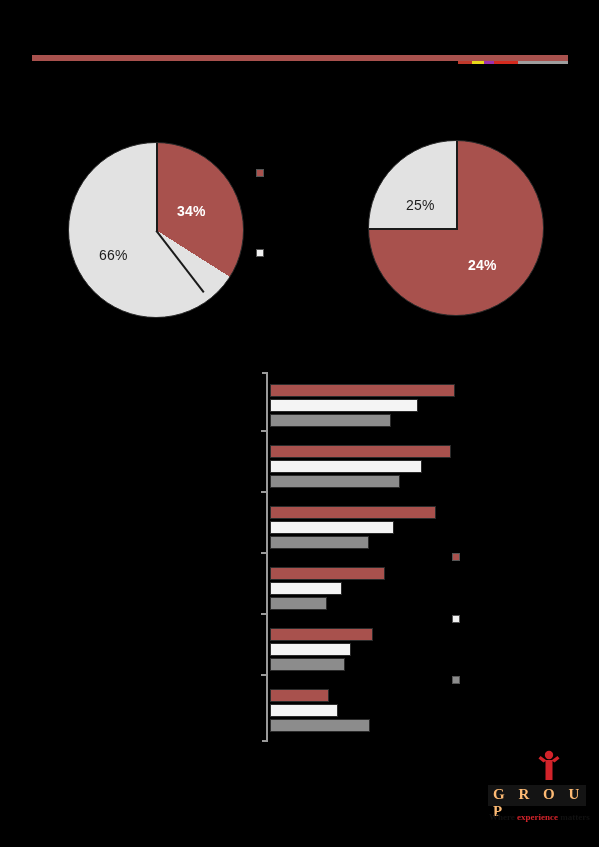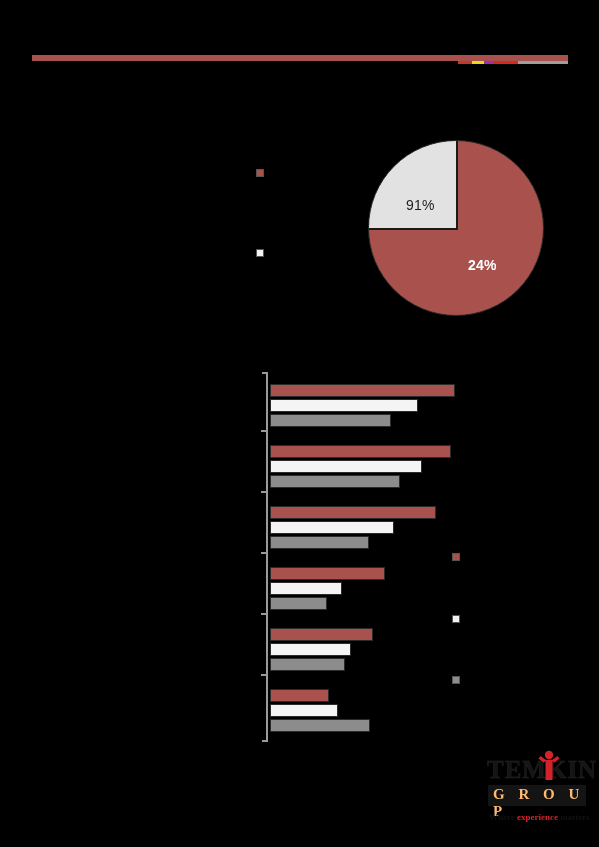--- a/index.html
+++ b/index.html
@@ -171,30 +171,38 @@
 
   <div class="header-rule"></div>
   <div class="accent-strip">
     <span class="accent-a"></span>
     <span class="accent-b"></span>
     <span class="accent-c"></span>
     <span class="accent-d"></span>
     <span class="accent-e"></span>
   </div>
 
+  <div class="pie-wrap" id="pie-left">
+    <div class="pie pie-l-shape">
+      <div class="pie-divider" style="left:87px; top:0; width:2px; height:88px;"></div>
+      <div class="pie-divider" style="left:88px; top:87px; width:78px; height:2px; transform-origin:0 0; transform:rotate(52.4deg);"></div>
+    </div>
+    <div class="pie-label lbl-bold" style="left:109px; top:61px;">34%</div>
+    <div class="pie-label lbl-dark" style="left:31px; top:105px;">66%</div>
+  </div>
 
   <div class="legend-swatch sw-red" style="left:256px; top:169px;"></div>
   <div class="legend-swatch sw-white" style="left:256px; top:249px;"></div>
 
   <div class="pie-wrap" id="pie-right">
     <div class="pie pie-r-shape">
       <div class="pie-divider" style="left:87px; top:0; width:2px; height:88px;"></div>
       <div class="pie-divider" style="left:0; top:87px; width:89px; height:2px;"></div>
     </div>
-    <div class="pie-label lbl-dark" style="left:38px; top:57px;">91%</div>
+    <div class="pie-label lbl-dark" style="left:38px; top:57px;">25%</div>
     <div class="pie-label lbl-bold" style="left:100px; top:117px;">24%</div>
   </div>
 
   <div id="barchart">
     <div class="bar-axis"></div>
     <div class="axis-cap" style="top:0px;"></div>
     <div class="axis-cap" style="top:368px;"></div>
 
     <div class="axis-tick" style="top:58px;"></div>
     <div class="axis-tick" style="top:119px;"></div>
@@ -225,21 +233,20 @@
     <div class="bar red" style="top:317px; width:59px;"></div>
     <div class="bar white" style="top:332px; width:68px;"></div>
     <div class="bar gray" style="top:347px; width:100px;"></div>
   </div>
 
   <div class="legend-swatch sw-red" style="left:452px; top:553px;"></div>
   <div class="legend-swatch sw-white" style="left:452px; top:615px;"></div>
   <div class="legend-swatch sw-gray" style="left:452px; top:676px;"></div>
 
   <div id="logo">
-    <div class="logo-temkin">TEMKIN</div>
     <svg class="logo-figure" viewBox="0 0 24 30">
       <circle cx="12" cy="5" r="4.2" fill="#D2232A"></circle>
       <path d="M1.5 8.5 L6.5 12.5 L8.5 11 L8.5 30 L15.5 30 L15.5 11 L17.5 12.5 L22.5 8.5 L20.5 6 L15 10 L9 10 L3.5 6 Z" fill="#D2232A"></path>
     </svg>
     <div class="logo-group-band"></div>
     <div class="logo-group">G R O U P</div>
     <div class="logo-tag"><span>Where </span><span class="hi">experience</span><span> matters</span></div>
   </div>
 
 </div>

